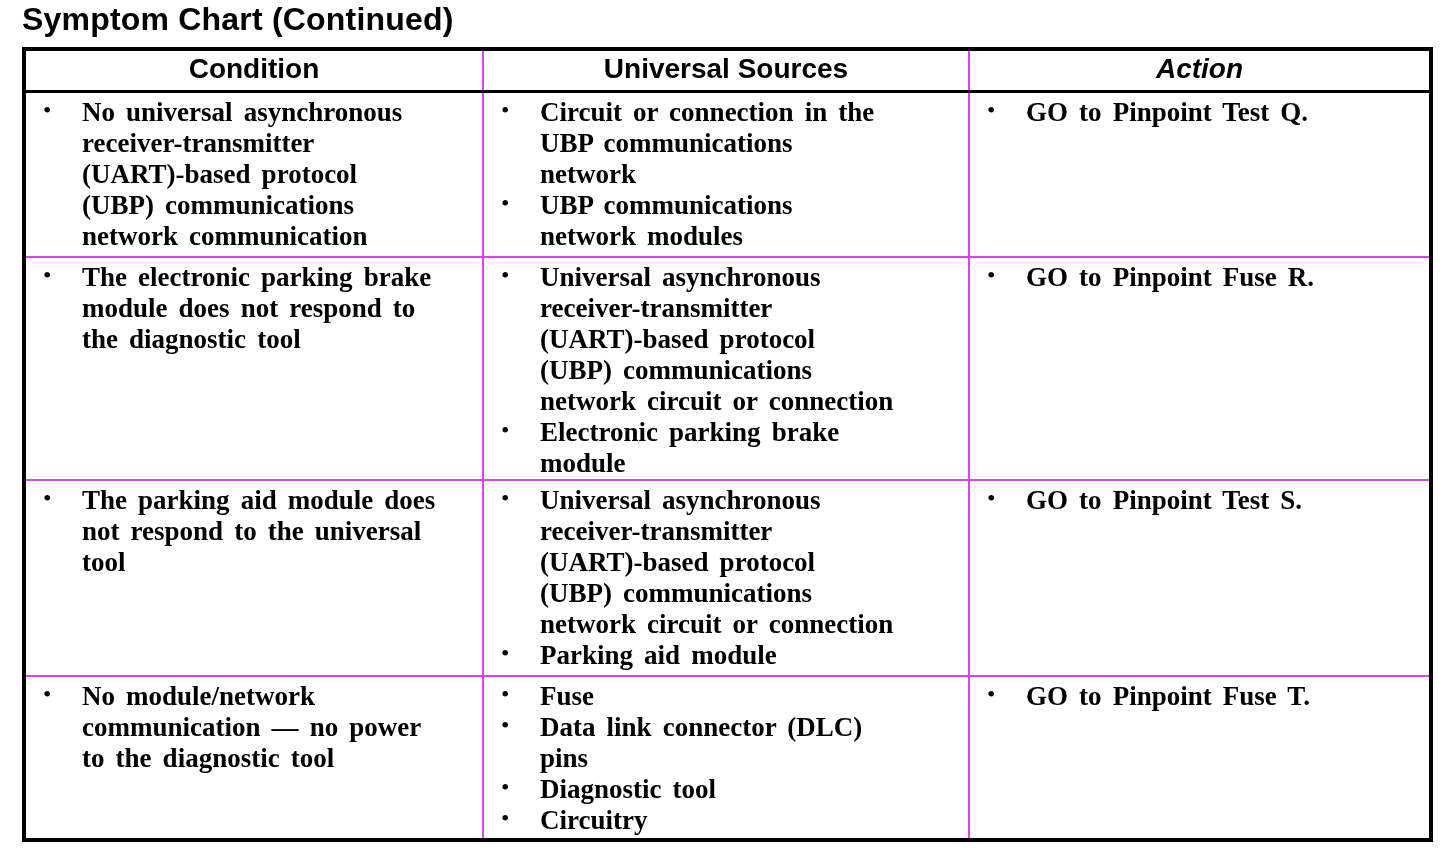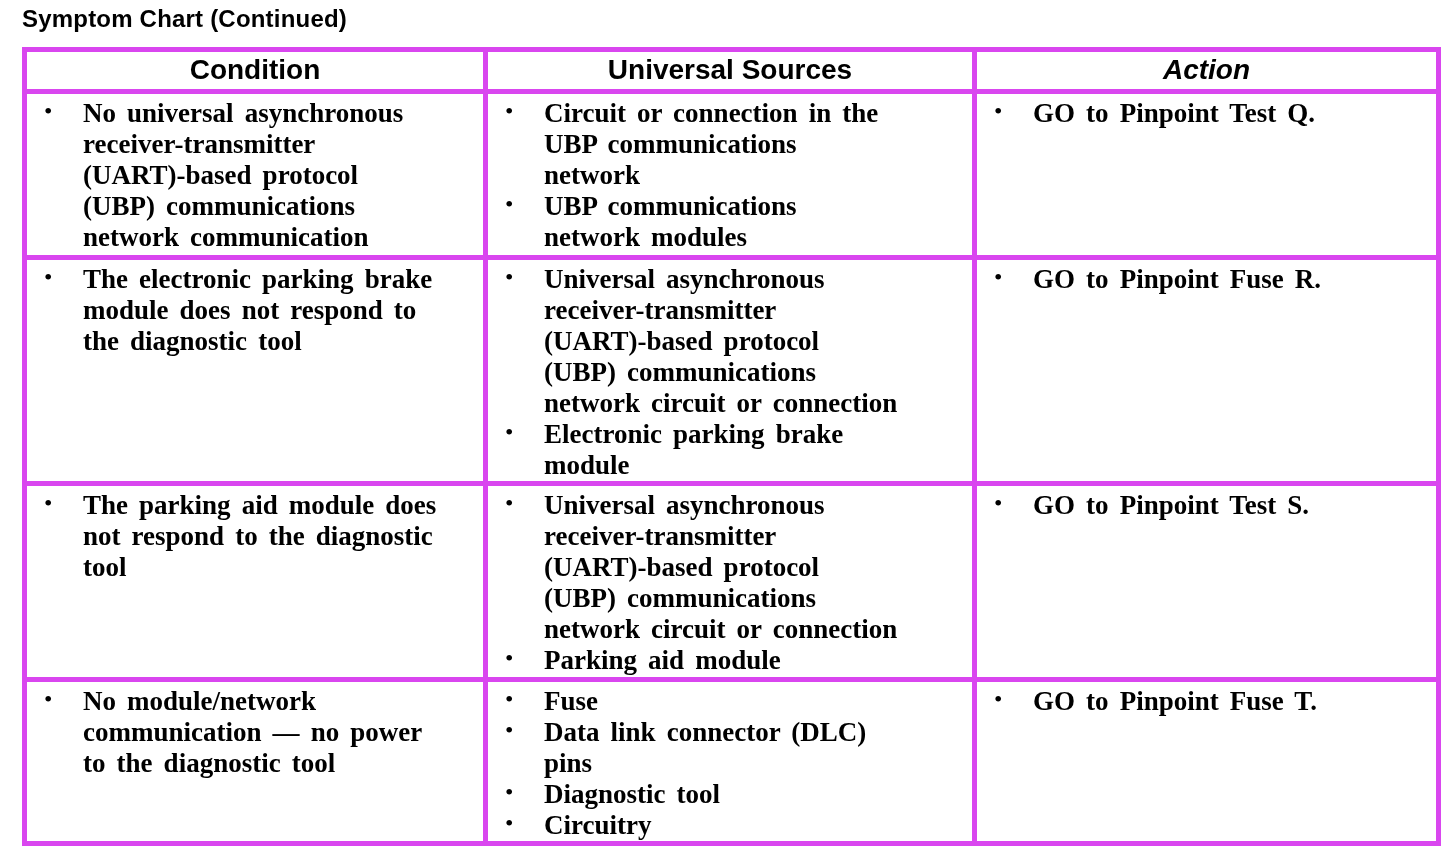--- a/index.html
+++ b/index.html
@@ -14,36 +14,36 @@
     position: relative;
     font-family: "Liberation Serif", serif;
     overflow: hidden;
   }
   .page-title {
     position: absolute;
     left: 22px;
     top: 2px;
     font-family: "Liberation Sans", sans-serif;
     font-weight: 700;
-    font-size: 24px;
+    font-size: 32px;
     line-height: 34px;
     letter-spacing: 0.2px;
   }
   table.symptom-table {
     position: absolute;
     left: 22px;
     top: 47px;
     width: 1399px;
     border-collapse: collapse;
     table-layout: fixed;
     border: 4px solid #000000;
   }
   table.symptom-table th,
   table.symptom-table td {
-    border: 5px solid #d946ef;
+    border: 2px solid #d946ef;
     vertical-align: top;
     padding: 0;
     margin-top: 15px;
   }
   thead tr { height: 42px; }
   thead th {
     font-family: "Liberation Sans", sans-serif;
     font-weight: 700;
     font-size: 28px;
     line-height: 36px;
@@ -171,21 +171,21 @@
             </li>
           </ul>
         </td>
       </tr>
       <tr class="row-2">
         <td>
           <ul class="bullets">
             <li>
               <span class="bullet">•</span>
               <span class="bullet-text">The parking aid module does
-not respond to the diagnostic
+not respond to the universal
 tool</span>
             </li>
           </ul>
         </td>
         <td>
           <ul class="bullets">
             <li>
               <span class="bullet">•</span>
               <span class="bullet-text">Universal asynchronous
 receiver-transmitter

